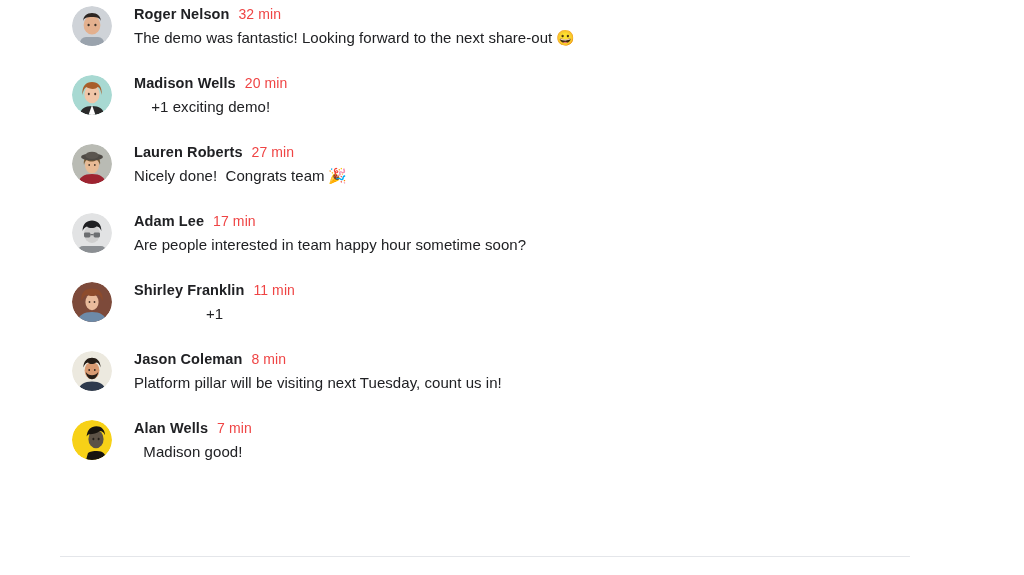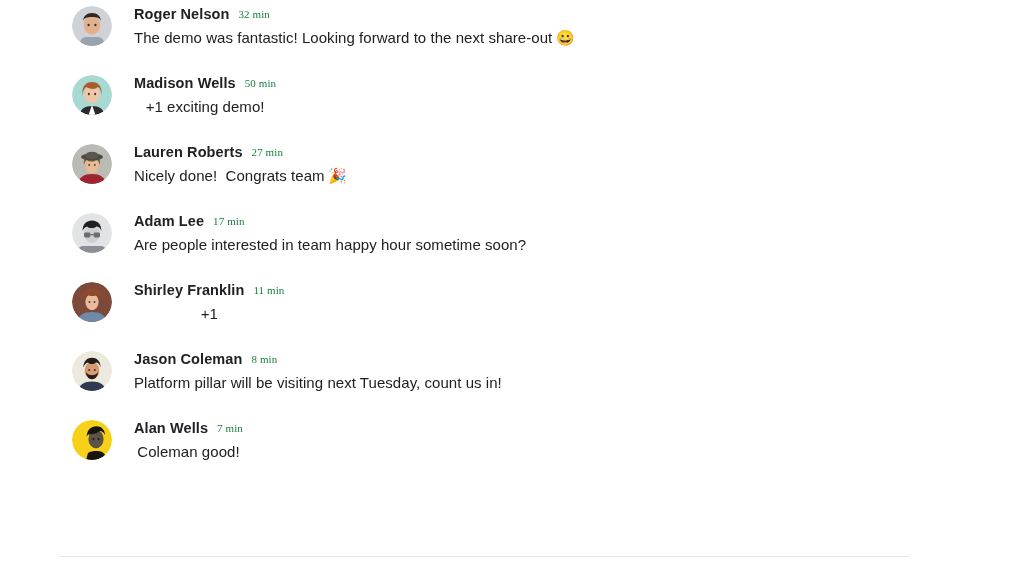--- a/index.html
+++ b/index.html
@@ -21,23 +21,22 @@
   }
   .avatar svg { display:block; width:40px; height:40px; }
 
   .msg-body { margin-left:22px; padding-top:0px; }
   .msg-head { display:flex; align-items:flex-end; height:22px; }
   .sender {
     font-size:14.5px; font-weight:bold; color:#202124;
     letter-spacing:.1px; line-height:20px;
   }
   .time {
-    font-size:11px; color:#15803d; margin-left:9px; line-height:20px;
+    font-size:14px; color:#ef4444; margin-left:9px; line-height:20px;
     letter-spacing:.1px;
-    font-family:Liberation Serif, serif;
   }
   .msg-text {
     font-size:15px; color:#202124; line-height:23px;
     margin-top:2px; letter-spacing:.05px; white-space:pre;text-align:center;
   }
   .emo { font-size:15px; }
 
   
   .divider {
     position:absolute; left:60px; top:556px; width:850px; height:1px;
@@ -96,21 +95,21 @@
             <ellipse cx="20" cy="19" rx="7.6" ry="9.2" fill="#f0c6a8"></ellipse>
             <path d="M10.5 20c-1-9 3.5-13 9.5-13s10.5 4 9.5 13c-.5-5-2-8-4-8-1.5 3-9 2-11 0-2 1-3.5 3.5-4 8z" fill="#a85e2b"></path>
             <ellipse cx="16.8" cy="19" rx="1" ry="1.2" fill="#46352a"></ellipse>
             <ellipse cx="23.2" cy="19" rx="1" ry="1.2" fill="#46352a"></ellipse>
           </g>
           </svg>
       </div>
       <div class="msg-body">
         <div class="msg-head">
           <span class="sender">Madison Wells</span>
-          <span class="time">50 min</span>
+          <span class="time">20 min</span>
         </div>
         <div class="msg-text">+1 exciting demo!</div>
       </div>
     </div>
 
     <div class="msg">
       <div class="avatar">
         <svg viewBox="0 0 40 40">
             <defs>
               <clipPath id="c3">
@@ -237,21 +236,21 @@
             <ellipse cx="21.4" cy="19" rx="1" ry="1.2" fill="#24201a"></ellipse>
             <ellipse cx="26.6" cy="19" rx="1" ry="1.2" fill="#24201a"></ellipse>
           </g>
           </svg>
       </div>
       <div class="msg-body">
         <div class="msg-head">
           <span class="sender">Alan Wells</span>
           <span class="time">7 min</span>
         </div>
-        <div class="msg-text">Coleman good!</div>
+        <div class="msg-text">Madison good!</div>
       </div>
     </div>
 
   </div>
 
   <div class="composer">
 
     
 
     

